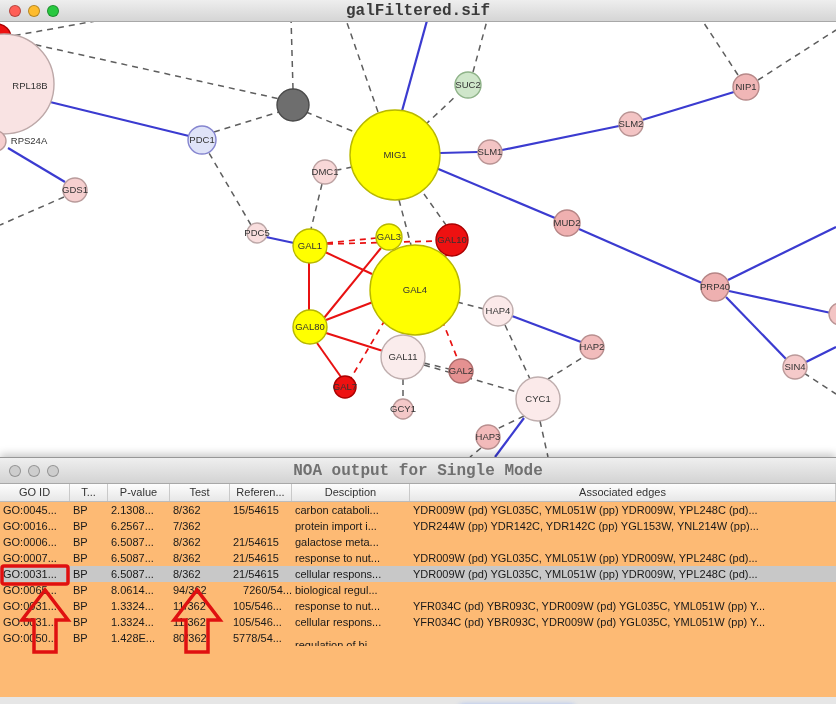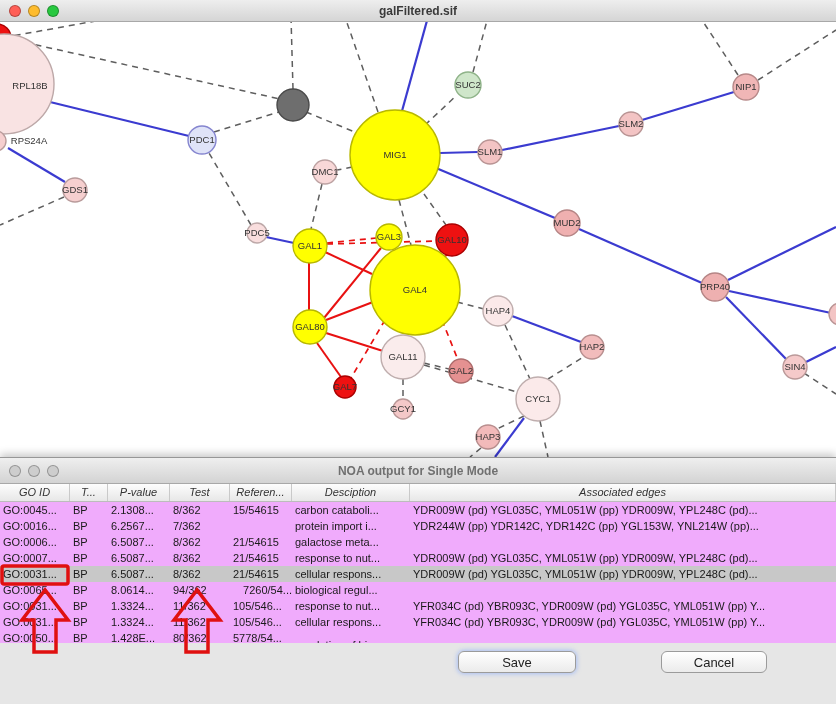--- a/index.html
+++ b/index.html
@@ -16,35 +16,35 @@
     border-top:1px solid #979797;
     box-shadow:0 -3px 8px rgba(0,0,0,0.22);
   }
   .titlebar {
     position:relative; height:22px;
     background:linear-gradient(#eeeeee,#d5d5d5);
     border-bottom:1px solid #a8a8a8;
     display:flex; align-items:center; justify-content:center;
   }
   .bottom-window .titlebar { height:26px; background:linear-gradient(#efefef,#d3d3d3); }
-  .title { font-size:12px; font-weight:700; color:#3a3a3a; }
+  .title { font-size:16px; font-weight:700; color:#3a3a3a;font-family:Liberation Mono, monospace; }
   .bottom-window .title { color:#707070; }
   .lights { position:absolute; left:9px; top:50%; transform:translateY(-50%); display:flex; gap:7px; }
   .light { display:inline-block; width:12px; height:12px; border-radius:50%; border:1px solid rgba(0,0,0,0.28); }
   .graph { display:block; background:#ffffff; }
   .theader {
     display:flex; height:18px;
     background:linear-gradient(#fdfdfd,#e7e7e7);
     border-bottom:1px solid #bcbcbc;
   }
   .hcell {
     font-size:11px; color:#333; text-align:center; line-height:17px;
-    border-right:1px solid #c9c9c9; overflow:hidden; white-space:nowrap; flex:none;font-style:italic;
-  }
-  .tbody { background:#f0abfc; height:141px; overflow:hidden; }
+    border-right:1px solid #c9c9c9; overflow:hidden; white-space:nowrap; flex:none;
+  }
+  .tbody { background:#fdba74; height:195px; overflow:hidden; }
   .trow { display:flex; height:16px; }
   .trow.selected { background:#c8c8c8; }
   .tcell {
     font-size:11px; color:#1a1a1a; line-height:16px; padding-left:3px;
     overflow:hidden; white-space:nowrap; flex:none;
   }
   .footer { position:relative; height:52px; background:#e6e6e6; }
   .btn {
     position:absolute; top:8px; height:22px;
     border:1px solid #9b9b9b; border-radius:6px;

